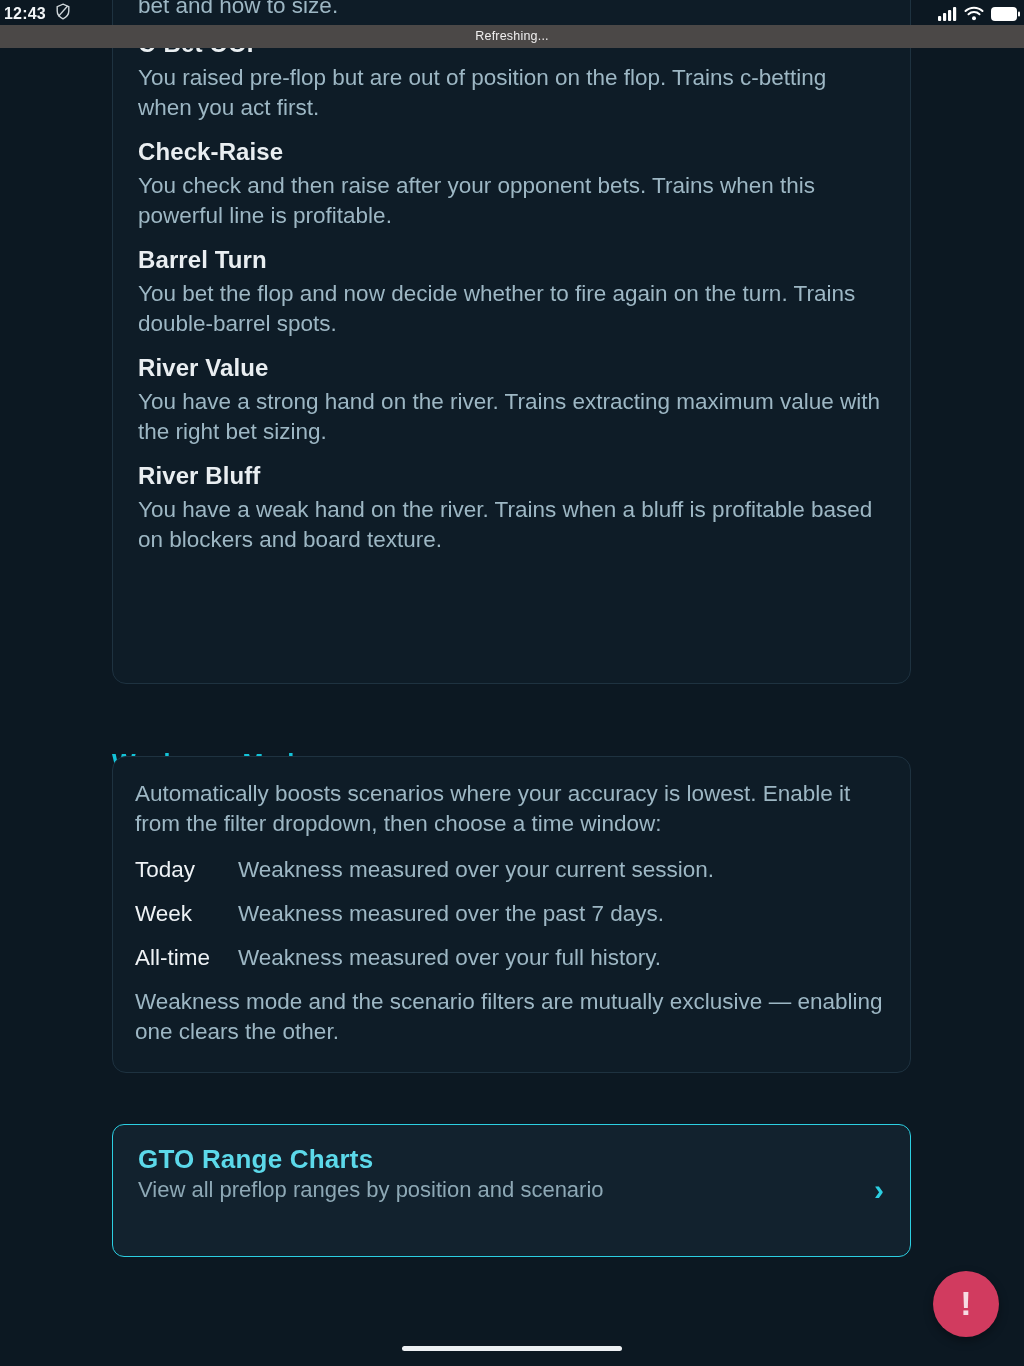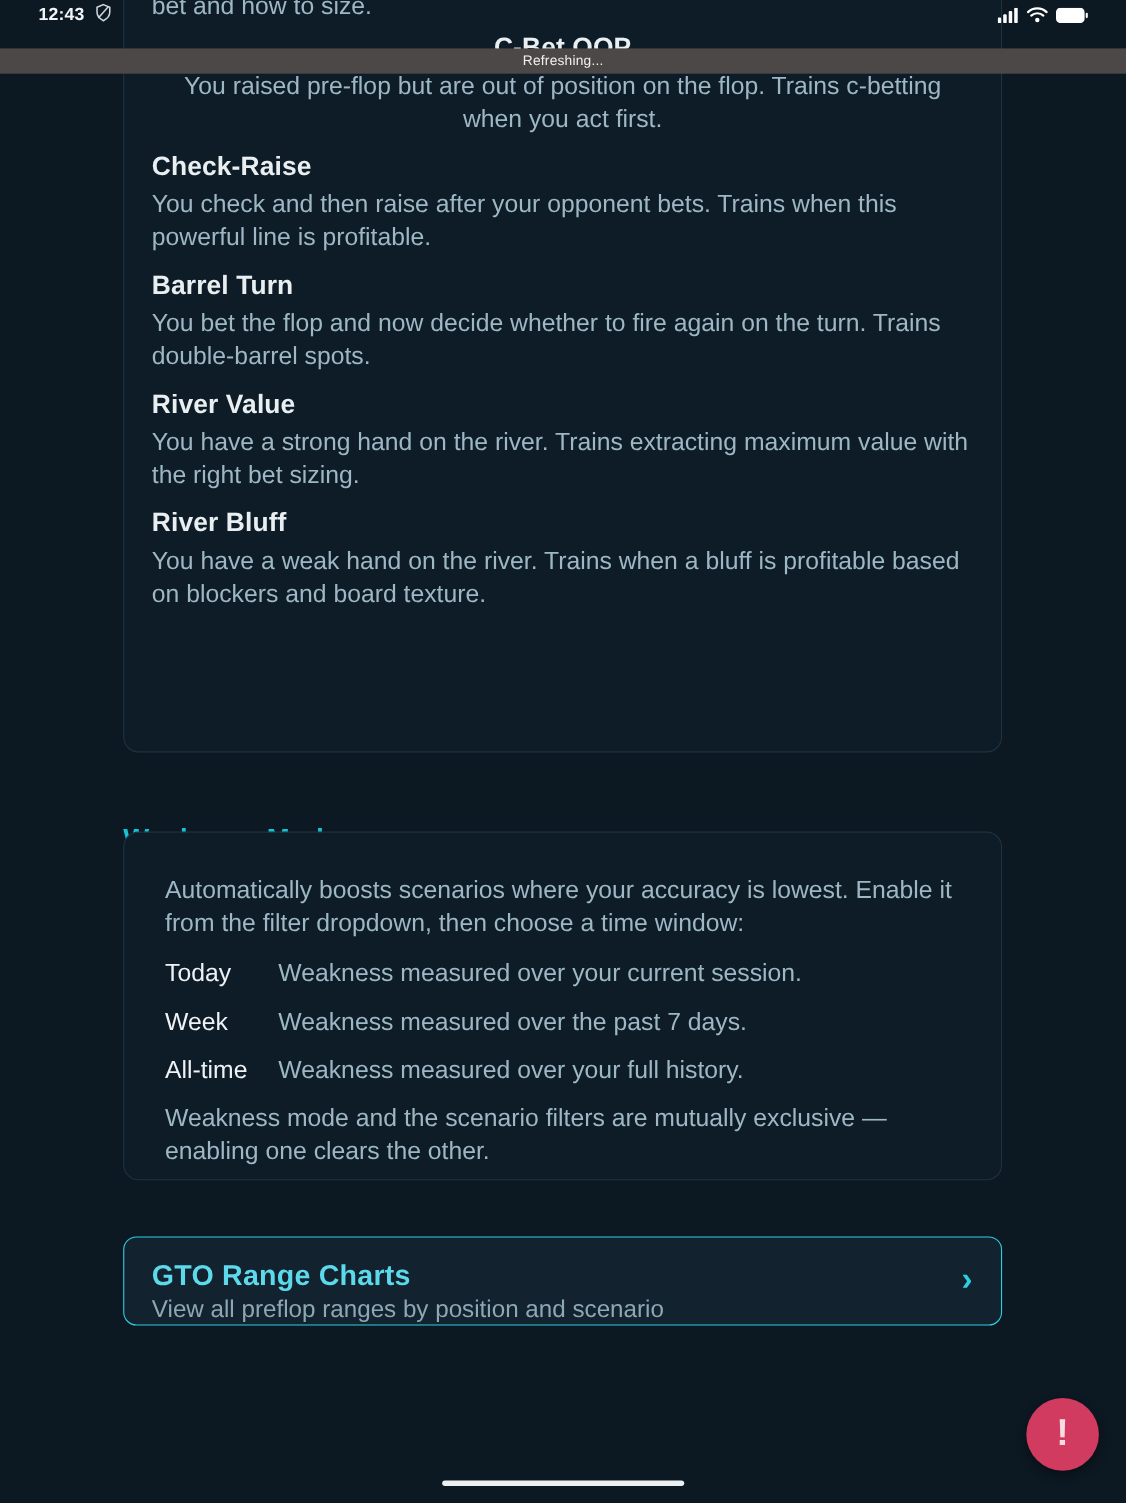--- a/index.html
+++ b/index.html
@@ -8,62 +8,62 @@
     background:#0c1822;
     font-family:"Liberation Sans","DejaVu Sans",sans-serif;
     -webkit-font-smoothing:antialiased;
   }
   *{box-sizing:border-box;}
 
   
   .status-bar{
     position:absolute;top:0;left:0;width:1024px;height:27px;z-index:30;
     display:flex;align-items:center;justify-content:space-between;
-    padding:0 35px;color:#f2f5f7;
+    padding:0 4px;color:#f2f5f7;
   }
   .status-left{display:flex;align-items:center;gap:9px;}
   .status-time{font-size:16px;font-weight:600;letter-spacing:.2px;}
   .status-right{display:flex;align-items:center;gap:7px;}
   .status-right svg{display:block;}
 
   
   .refresh-banner{
-    position:absolute;top:44px;left:0;width:1024px;height:23px;z-index:40;
+    position:absolute;top:25px;left:0;width:1024px;height:23px;z-index:40;
     background:#4b4847;color:#f0efef;
     font-size:12.5px;line-height:23px;text-align:center;letter-spacing:.2px;
   }
 
   
   .card{
     position:absolute;left:112px;width:799px;
     background:#0e1c27;border:1px solid #1e3240;border-radius:14px;
   }
   .card-scenarios{top:-40px;height:724px;padding:30px 25px 0 25px;overflow:hidden;z-index:10;}
   .tail-line{margin:0;font-size:22.5px;line-height:30px;color:#9db7c4;}
   .scenario{margin-top:14px;}
-  .scenario:first-of-type{margin-top:8px;text-align:center;}
+  .scenario:first-of-type{margin-top:8px;}
   .scenario h3{margin:0 0 4px 0;font-size:24px;line-height:30px;font-weight:700;color:#e9eef1;letter-spacing:.1px;}
   .scenario p{margin:0;font-size:22.5px;line-height:30px;color:#9db7c4;}
 
   .section-heading{
     position:absolute;left:112px;top:748px;margin:0;
     font-size:25px;line-height:30px;font-weight:700;color:#14c3d8;letter-spacing:.2px;
   }
 
-  .card-weakness{top:756px;height:317px;padding:37px;z-index:10;}
+  .card-weakness{top:756px;height:317px;padding:22px;z-index:10;}
   .card-weakness .intro{margin:0;font-size:22.5px;line-height:30px;color:#9db7c4;}
   .windows{margin-top:16px;}
   .window-row{margin-bottom:14px;font-size:22.5px;line-height:30px;display:flex;}
   .window-term{width:103px;flex:0 0 103px;font-weight:400;color:#eef2f5;}
   .window-def{color:#9db7c4;}
   .card-weakness .note{margin:8px 0 12px 0;font-size:22.5px;line-height:30px;color:#9db7c4;}
 
   
   .gto-button{
-    position:absolute;left:112px;top:1124px;width:799px;height:81px;z-index:10;
+    position:absolute;left:112px;top:1124px;width:799px;height:133px;z-index:10;
     background:#12222e;border:1.5px solid #2ccfe2;border-radius:12px;
     padding:18px 25px;cursor:pointer;
   }
   .gto-title{margin:0;font-size:26px;line-height:32px;font-weight:700;color:#5cd9ea;letter-spacing:.2px;}
   .gto-subtitle{margin:0;font-size:22px;line-height:30px;color:#8da8b5;}
   .gto-chevron{
     position:absolute;right:26px;top:50%;transform:translateY(-54%);
     color:#2ccfe2;font-size:30px;font-weight:700;line-height:1;
   }
 

